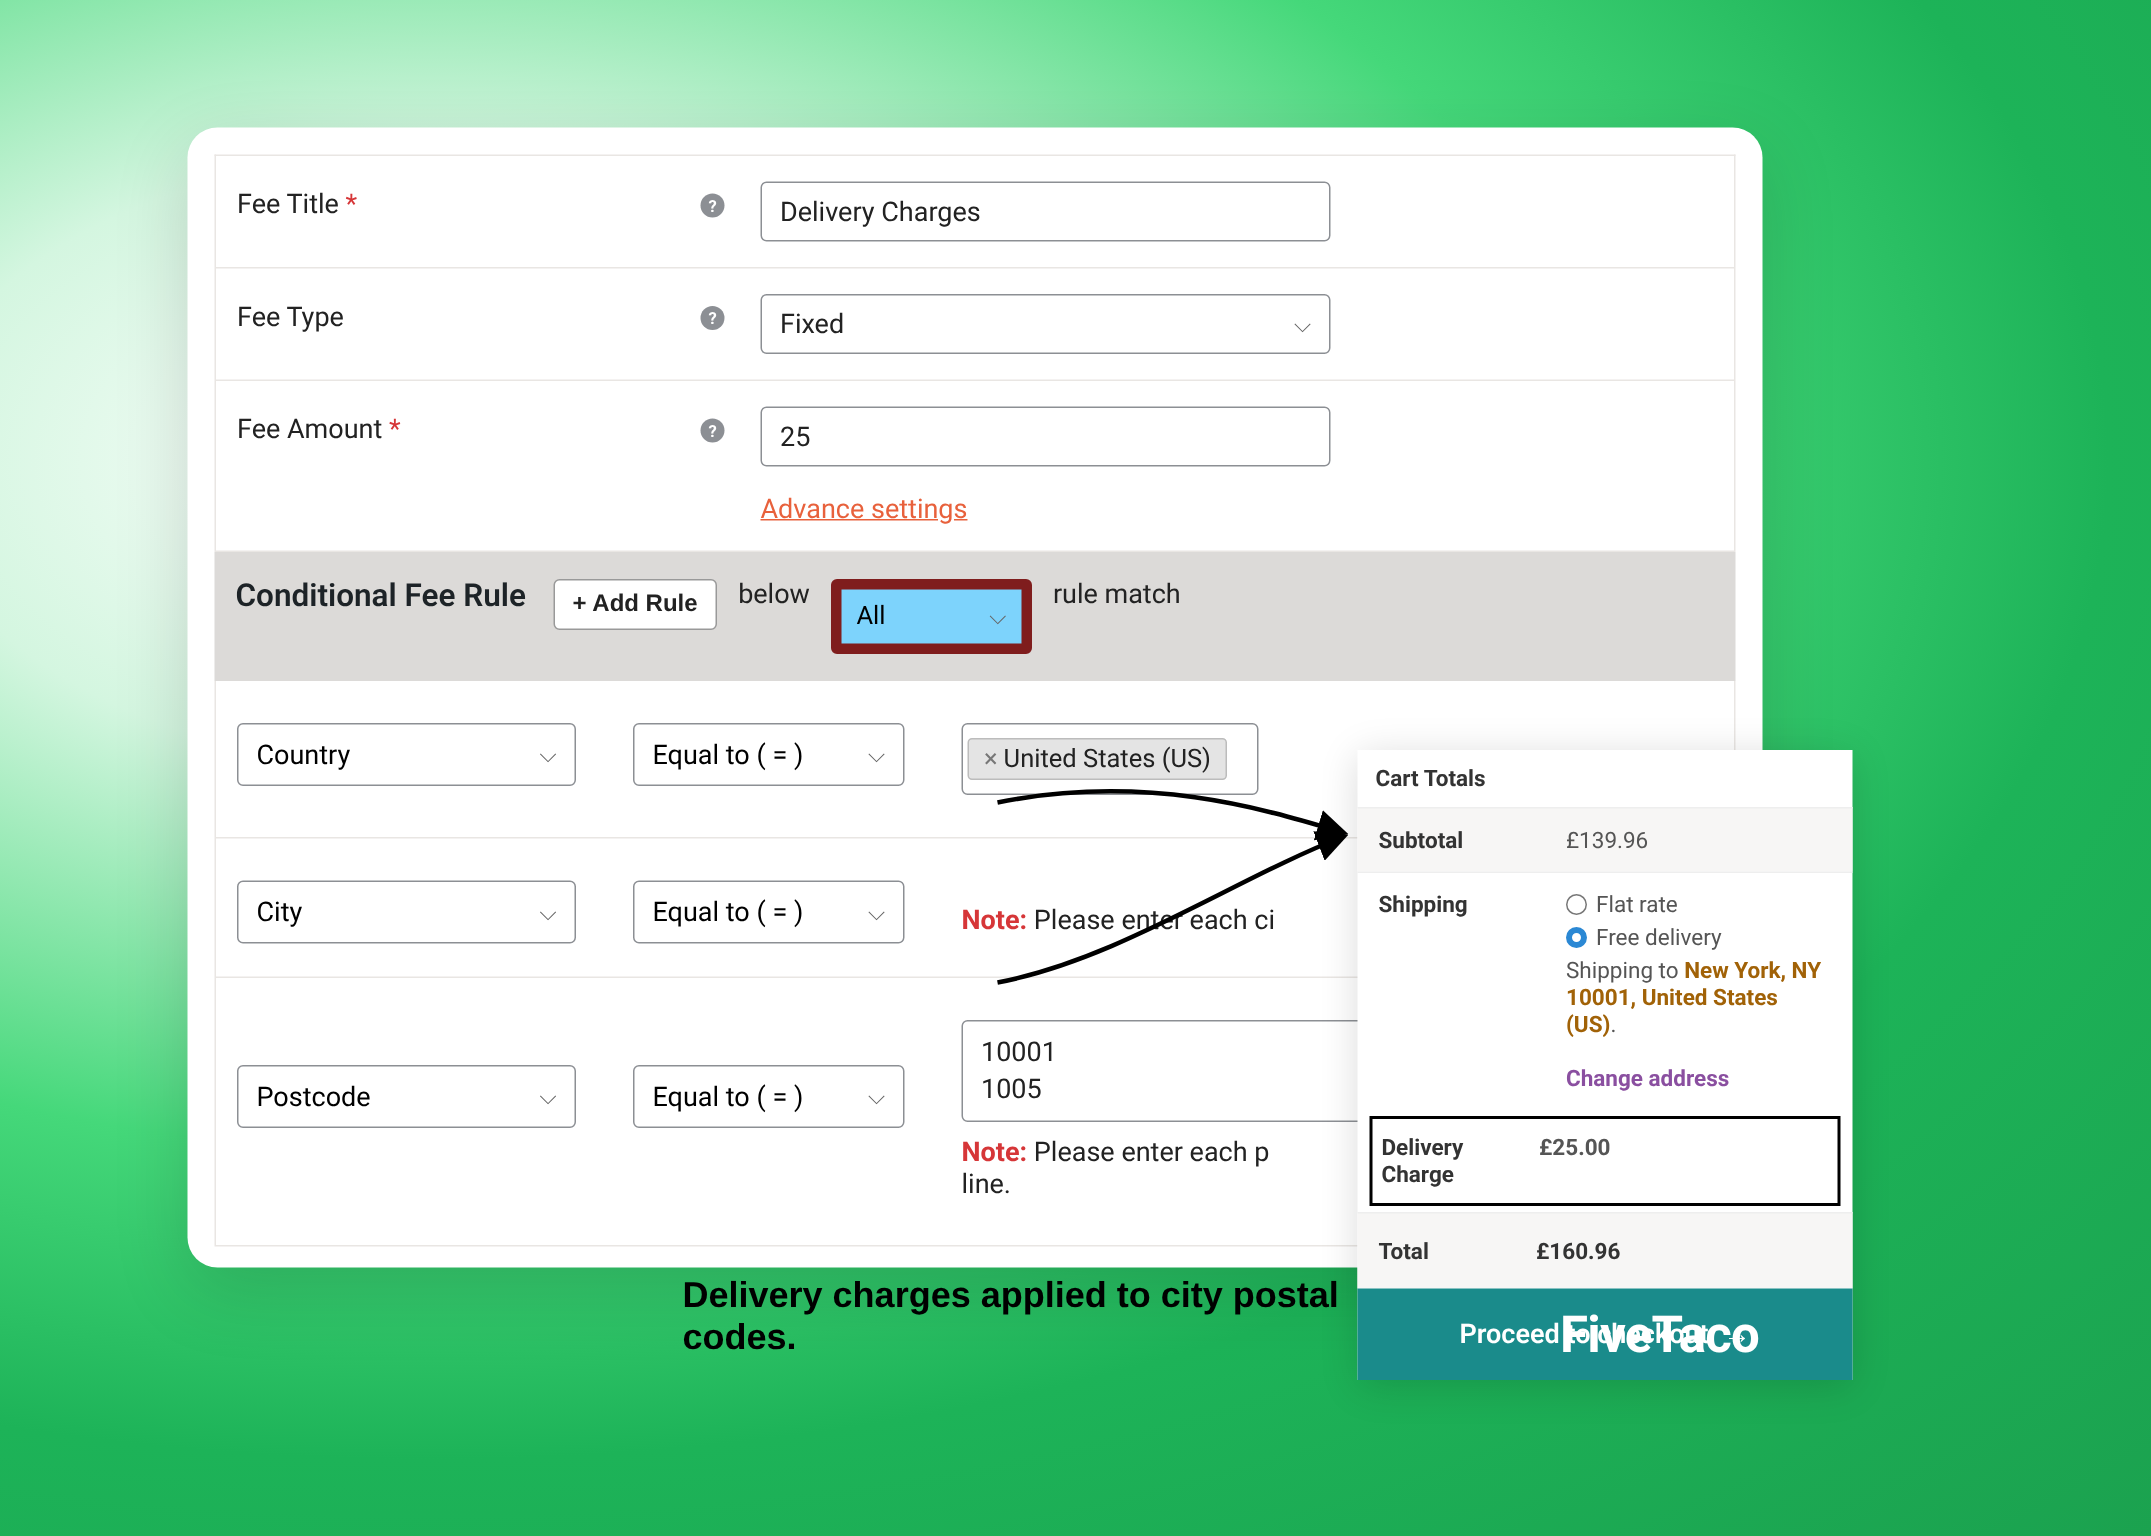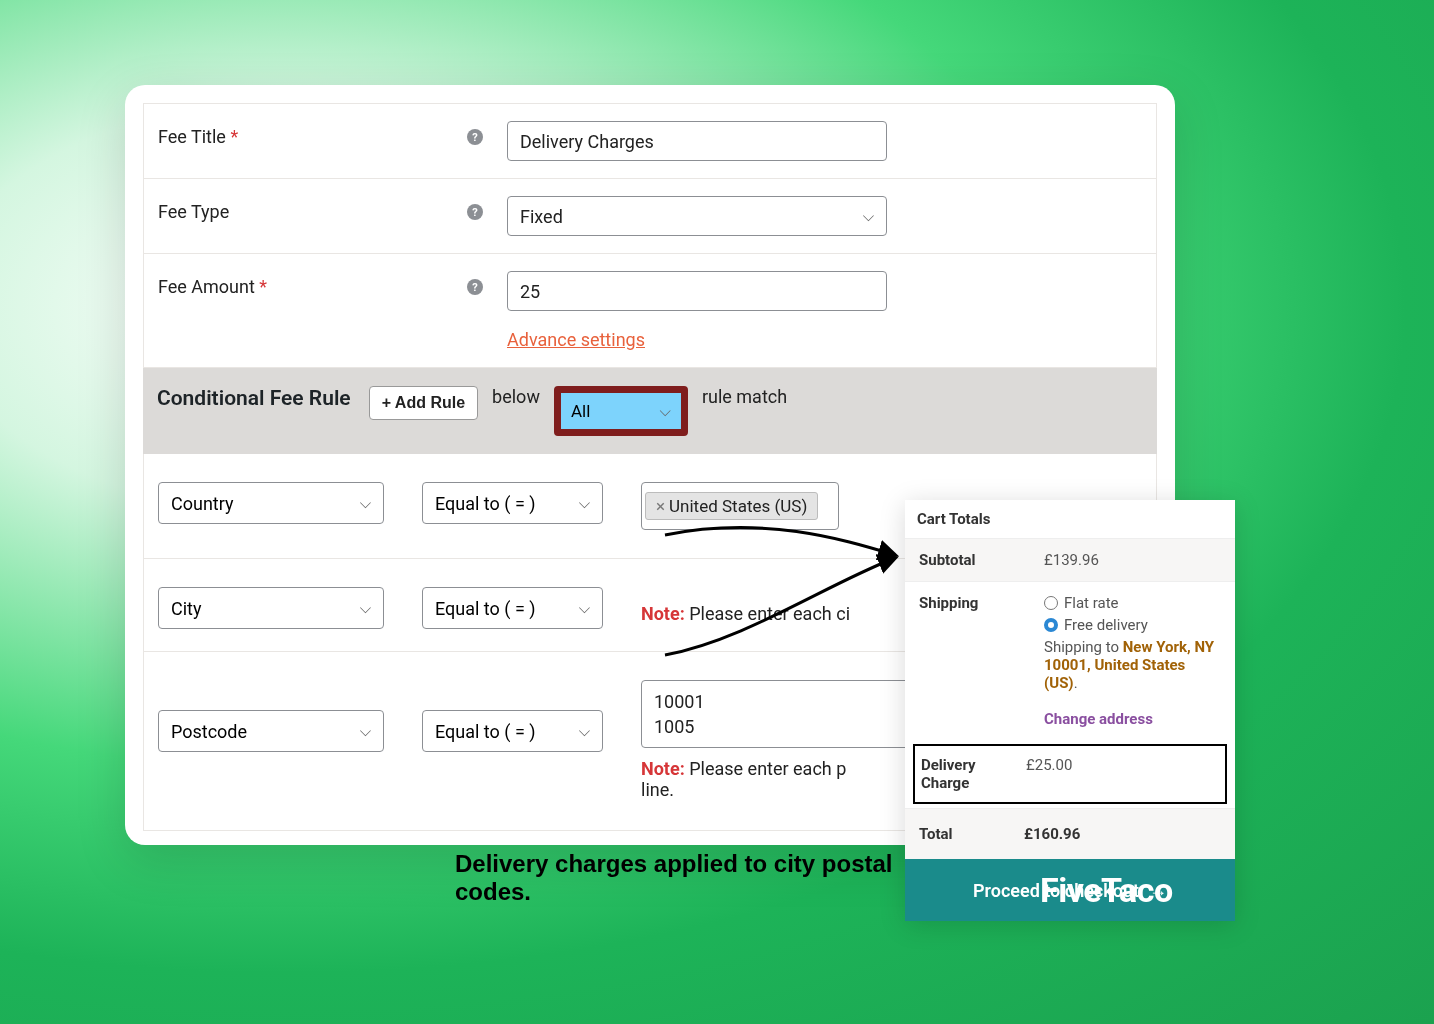--- a/index.html
+++ b/index.html
@@ -285,21 +285,21 @@
           <div class="radio-line">
               <span class="radio on"></span>
               <span>Free delivery</span>
             </div>
           <div style="margin-top:4px;"><span>Shipping to </span><strong>New York, NY 10001, United States (US)</strong><span>.</span></div>
           <span class="chg-addr">Change address</span>
         </div>
       </div>
       <div class="delivery-box">
         <div class="cart-l">Delivery Charge</div>
-        <div class="cart-r" style="font-weight:400;">£25.00</div>
+        <div class="cart-r" style="font-weight:700;">£25.00</div>
       </div>
       <div class="totalrow">
         <div class="cart-l">Total</div>
         <div class="cart-r" style="font-weight:700;color:#333;">£160.96</div>
       </div>
       <div class="checkout">
         <span>Proceed to checkout</span>
           <span>→</span>
       </div>
     </div>

